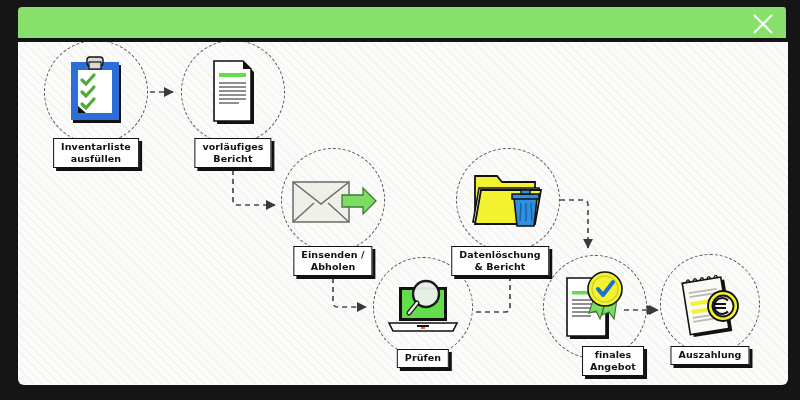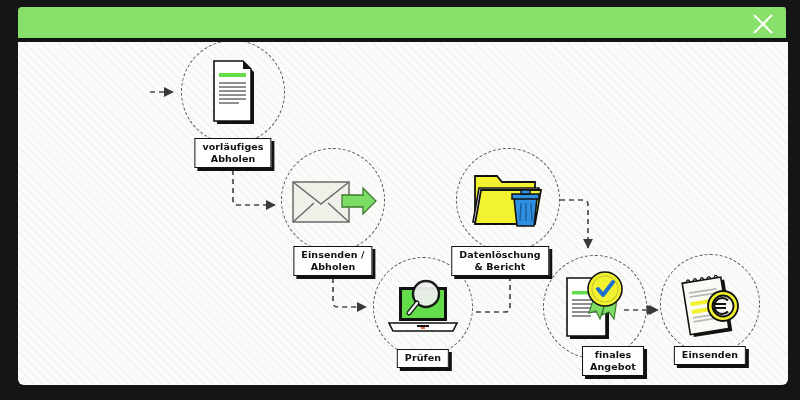--- a/index.html
+++ b/index.html
@@ -86,39 +86,55 @@
         <path d="M315,218 L315,260 Q315,265 320,265 L348,265"></path>
         <path d="M458,270 L487,270 Q492,270 492,265 L492,222"></path>
         <path d="M542,158 L565,158 Q570,158 570,163 L570,206"></path>
         <path d="M631,268 L636,268 L638,268"></path>
       </g>
       <g fill="none" stroke="#4a4a4a" stroke-width="1.7" stroke-dasharray="5,4">
         <path d="M606,268 L640,268" marker-end="url(#ah)"></path>
       </g>
     </svg>
 
+    <div class="node" style="left:26px;top:-2px;width:104px;height:104px;">
+      <div class="circle" style="width:104px;height:104px;"></div>
+      <svg class="icon" style="left:25px;top:16px;" width="56" height="70" viewBox="0 0 56 70">
+        <rect x="4" y="9" width="48" height="58" fill="#111"></rect>
+        <rect x="2" y="6" width="48" height="58" fill="#2b6fd6"></rect>
+        <rect x="9" y="14" width="34" height="43" fill="#ffffff"></rect>
+        <rect x="18" y="1" width="16" height="9" rx="3" fill="#d8d8d8" stroke="#111" stroke-width="1.4"></rect>
+        <rect x="20" y="6" width="12" height="7" fill="#d8d8d8" stroke="#111" stroke-width="1.2"></rect>
+        <path d="M13,24 l4,4 l8,-9" stroke="#4faa3d" stroke-width="3.2" fill="none" stroke-linecap="round"></path>
+        <path d="M13,36 l4,4 l8,-9" stroke="#4faa3d" stroke-width="3.2" fill="none" stroke-linecap="round"></path>
+        <path d="M13,48 l4,4 l8,-9" stroke="#4faa3d" stroke-width="3.2" fill="none" stroke-linecap="round"></path>
+        <path d="M9,50 L9,57 L17,57 z" fill="#111"></path>
+      </svg>
+      <div class="label" style="left:52px;top:98px;">Inventarliste
+ausfüllen</div>
+    </div>
 
     <div class="node" style="left:163px;top:-2px;width:104px;height:104px;">
       <div class="circle" style="width:104px;height:104px;"></div>
       <svg class="icon" style="left:29px;top:16px;" width="48" height="72" viewBox="0 0 48 72">
         <path d="M7,8 L36,8 L44,16 L44,68 L7,68 z" fill="#111"></path>
         <path d="M4,5 L33,5 L41,13 L41,65 L4,65 z" fill="#ffffff" stroke="#111" stroke-width="1.6"></path>
         <path d="M33,5 L33,13 L41,13 z" fill="#111"></path>
         <rect x="9" y="17" width="27" height="4" fill="#63dd4a"></rect>
         <g fill="#8f8f8f">
           <rect x="9" y="26" width="27" height="2"></rect>
           <rect x="9" y="30" width="27" height="2"></rect>
           <rect x="9" y="34" width="27" height="2"></rect>
           <rect x="9" y="38" width="27" height="2"></rect>
           <rect x="9" y="42" width="27" height="2"></rect>
           <rect x="9" y="46" width="20" height="2"></rect>
         </g>
       </svg>
       <div class="label" style="left:52px;top:98px;">vorläufiges
-Abholen</div>
+Bericht</div>
     </div>
 
     <div class="node" style="left:355px;top:215px;width:100px;height:100px;">
       <div class="circle" style="width:100px;height:100px;"></div>
       <svg class="icon" style="left:10px;top:20px;" width="80" height="62" viewBox="0 0 80 62">
         <path d="M16,10 L64,10 L64,44 L16,44 z" fill="#111"></path>
         <path d="M19,13 L61,13 L61,41 L19,41 z" fill="#63dd4a"></path>
         <path d="M6,46 L74,46 L70,54 L10,54 z" fill="#ffffff" stroke="#111" stroke-width="1.6"></path>
         <rect x="34" y="48" width="12" height="2" fill="#111"></rect>
         <rect x="38" y="50" width="4" height="2" fill="#e06a2a"></rect>
@@ -204,17 +220,17 @@
           </g>
           <rect x="15" y="31" width="28" height="4" fill="#f2f231"></rect>
           <rect x="15" y="39" width="28" height="4" fill="#f2f231"></rect>
         </g>
         <circle cx="47" cy="38" r="15" fill="#f2f231" stroke="#111" stroke-width="1.8"></circle>
         <circle cx="47" cy="38" r="10.5" fill="#fbfbf5" stroke="#111" stroke-width="1.8"></circle>
         <path d="M52,32.5 a8,8 0 1 0 0,11" fill="none" stroke="#111" stroke-width="2.2"></path>
         <line x1="39" y1="36" x2="50" y2="36" stroke="#111" stroke-width="2"></line>
         <line x1="39" y1="40" x2="50" y2="40" stroke="#111" stroke-width="2"></line>
       </svg>
-      <div class="label" style="left:50px;top:92px;">Einsenden</div>
+      <div class="label" style="left:50px;top:92px;">Auszahlung</div>
     </div>
 
   </div>
 </div>
 
 </body></html>

